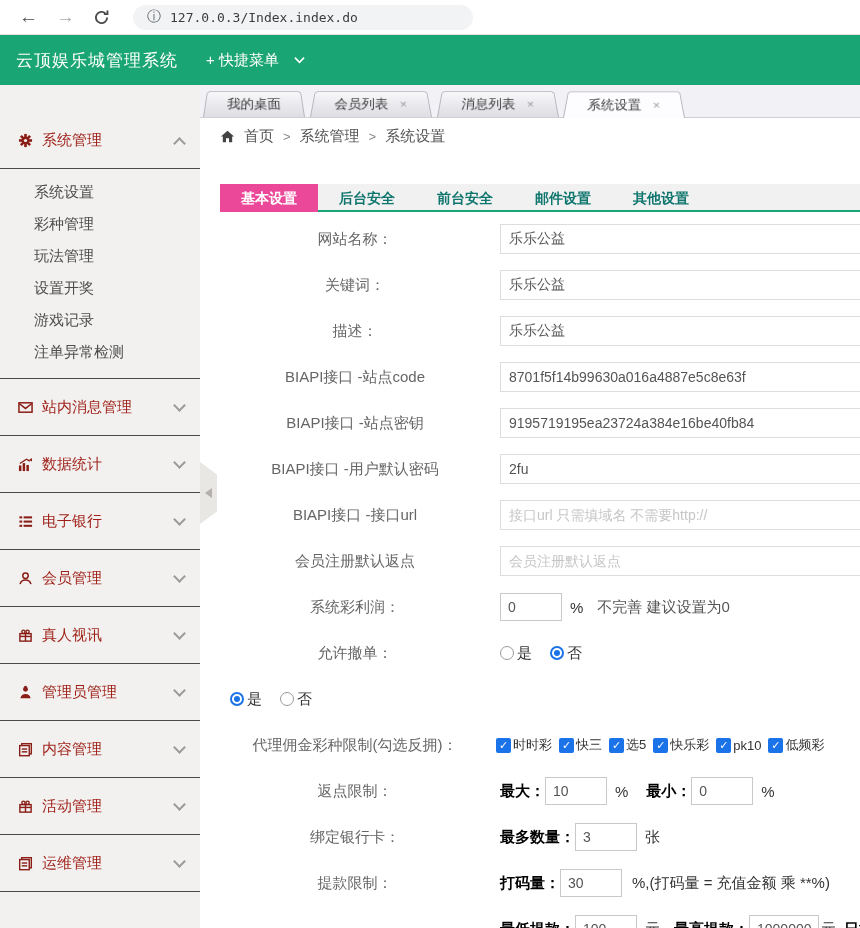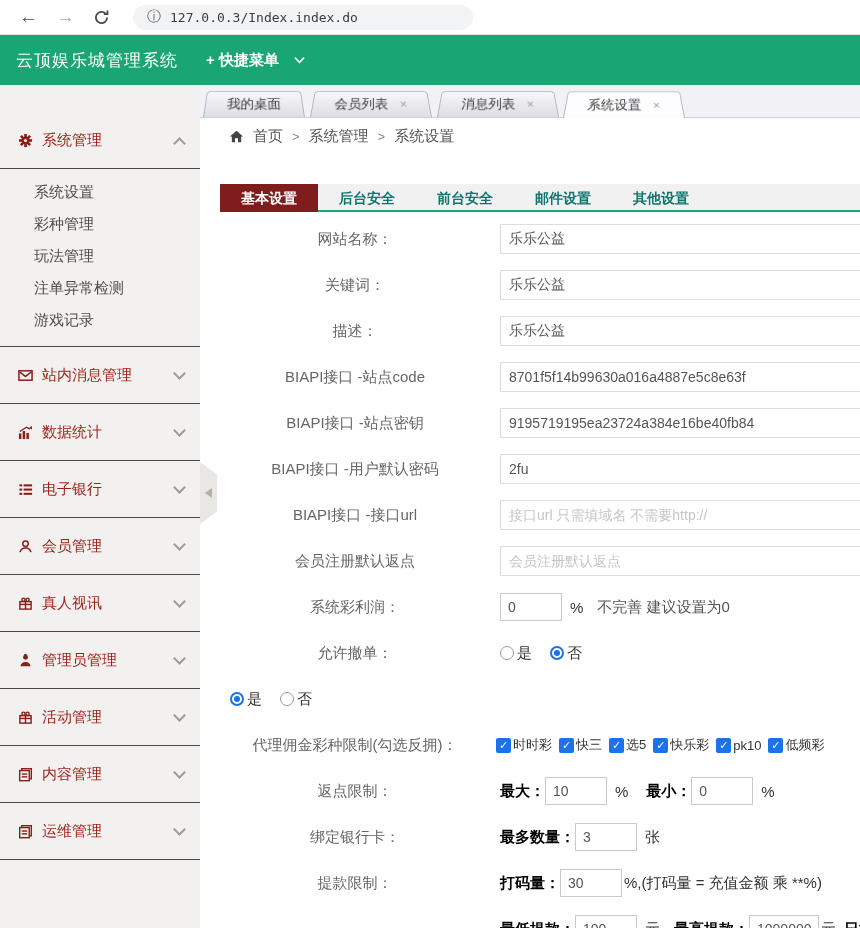--- a/index.html
+++ b/index.html
@@ -16,21 +16,21 @@
     height:25px; display:flex; align-items:center; padding:0 14px; min-width:340px; }
   .info-glyph { font-size:14px; color:#5f6368; margin-right:9px; }
   .url-text { font-family:"DejaVu Sans Mono","Liberation Mono",monospace;
     font-size:13px; color:#3c3c3c; }
 
   
   .appbar { height:50px; background:#1aa574; display:flex; align-items:center;
     padding:0 16px; box-shadow:0 1px 2px rgba(0,0,0,.15); }
   .app-title { color:#fff; font-size:17px; letter-spacing:1px; }
   .quickmenu { color:#fff; font-size:15px; margin-left:28px; display:flex;
-    align-items:center; gap:15px; cursor:pointer;font-weight:bold; }
+    align-items:center; gap:15px; cursor:pointer; }
 
   
   .main { display:flex; height:843px; }
   .sidebar { width:200px; background:#f2f1ef; padding-top:28px; flex:none; }
   .content { flex:1; background:#fff; position:relative; overflow:hidden; }
 
   
   .section { border-bottom:1px solid #4a4a4a; }
   .sec-head { height:56px; display:flex; align-items:center; padding:0 16px 0 18px;
     cursor:pointer; }
@@ -56,33 +56,33 @@
     display:flex; align-items:flex-end; padding-left:3px; }
   .wtab { height:28px; line-height:27px; padding:0 22px; margin-right:5px;
     background:linear-gradient(#f8f8fa,#dddde3); border:1px solid #b5b5bd;
     border-bottom:none; border-radius:4px 4px 0 0; font-size:14px; color:#3c3c3c;
     transform:perspective(9px) rotateX(1.6deg); transform-origin:bottom;
     display:flex; align-items:center; cursor:pointer; }
   .wtab .x { color:#9a9aa2; font-size:13px; margin-left:12px; cursor:pointer; }
   .wtab.active { background:#fdfdff; margin-bottom:-1px; height:29px; }
 
   
-  .crumbs { height:37px; display:flex; align-items:center; padding-left:29px;
+  .crumbs { height:37px; display:flex; align-items:center; padding-left:20px;
     font-size:15px; color:#555; gap:9px; }
   .crumbs svg { width:15px; height:15px; }
   .crumb { cursor:pointer; }
   .crumb-sep { color:#888; font-size:13px; }
 
   
   .settings { padding-left:20px; margin-top:29px; }
   .stabs { background:#f1f1f1; border-bottom:2px solid #1aa574; height:28px;
     display:flex; width:668px; }
   .stab { height:28px; line-height:28px; padding:0 21px; font-size:14px;
     font-weight:bold; color:#0f766e; cursor:pointer; }
-  .stab.active { background:#7f1d1d; color:#fff; }
+  .stab.active { background:#ec4899; color:#fff; }
 
   
   .form { padding-top:4px; }
   .frow { height:46px; display:flex; align-items:center; }
   .flabel { width:270px; text-align:center; padding-right:0; color:#666;
     font-size:15px; flex:none; }
   .ctrl { margin-left:10px; display:flex; align-items:center; }
   .tinput { width:420px; height:30px; border:1px solid #ddd; padding:0 8px;
     font-size:14px; color:#555; font-family:inherit; outline:none; flex:none; }
   .tinput::placeholder { color:#c6c6c6; }
@@ -150,22 +150,23 @@
             </g>
             <circle cx="8" cy="8" r="1.7" fill="#f2f1ef"></circle>
         </svg>
         <span class="sec-label">系统管理</span>
         <span class="chev up"></span>
       </div>
       <div class="submenu">
         <div class="subitem">系统设置</div>
         <div class="subitem">彩种管理</div>
         <div class="subitem">玩法管理</div>
+        <div class="subitem">设置开奖</div>
+        <div class="subitem">游戏记录</div>
         <div class="subitem">注单异常检测</div>
-        <div class="subitem">游戏记录</div>
       </div>
     </div>
 
     <div class="section">
       <div class="sec-head">
         <svg viewBox="0 0 16 16" fill="none" stroke="#8a1d16" stroke-width="1.6">
           <rect x="1" y="3" width="14" height="10"></rect>
             <path d="M1.5 4l6.5 5 6.5-5"></path>
         </svg>
         <span class="sec-label">站内消息管理</span>
@@ -235,40 +236,40 @@
             <rect x="6.7" y="1" width="2.6" height="1.6"></rect>
         </svg>
         <span class="sec-label">管理员管理</span>
         <span class="chev"></span>
       </div>
     </div>
 
     <div class="section">
       <div class="sec-head">
         <svg viewBox="0 0 16 16" fill="none" stroke="#8a1d16" stroke-width="1.5">
+          <rect x="4" y="1.8" width="10.2" height="10.8"></rect>
+            <rect x="1.8" y="3.8" width="10.2" height="10.8" fill="#f2f1ef"></rect>
+          <line x1="4" y1="7.5" x2="9.8" y2="7.5"></line>
+            <line x1="4" y1="10.5" x2="9.8" y2="10.5"></line>
+        </svg>
+        <span class="sec-label">内容管理</span>
+        <span class="chev"></span>
+      </div>
+    </div>
+
+    <div class="section">
+      <div class="sec-head">
+        <svg viewBox="0 0 16 16" fill="none" stroke="#8a1d16" stroke-width="1.5">
           <rect x="2" y="6" width="12" height="8"></rect>
             <line x1="8" y1="6" x2="8" y2="14"></line>
             <line x1="2" y1="9" x2="14" y2="9"></line>
           <circle cx="5.8" cy="4" r="1.7"></circle>
             <circle cx="10.2" cy="4" r="1.7"></circle>
         </svg>
         <span class="sec-label">活动管理</span>
-        <span class="chev"></span>
-      </div>
-    </div>
-
-    <div class="section">
-      <div class="sec-head">
-        <svg viewBox="0 0 16 16" fill="none" stroke="#8a1d16" stroke-width="1.5">
-          <rect x="4" y="1.8" width="10.2" height="10.8"></rect>
-            <rect x="1.8" y="3.8" width="10.2" height="10.8" fill="#f2f1ef"></rect>
-          <line x1="4" y1="7.5" x2="9.8" y2="7.5"></line>
-            <line x1="4" y1="10.5" x2="9.8" y2="10.5"></line>
-        </svg>
-        <span class="sec-label">内容管理</span>
         <span class="chev"></span>
       </div>
     </div>
 
     <div class="section">
       <div class="sec-head">
         <svg viewBox="0 0 16 16" fill="none" stroke="#8a1d16" stroke-width="1.5">
           <rect x="4" y="1.8" width="10.2" height="10.8"></rect>
             <rect x="1.8" y="3.8" width="10.2" height="10.8" fill="#f2f1ef"></rect>
           <line x1="4" y1="7.5" x2="9.8" y2="7.5"></line>
@@ -449,21 +450,21 @@
             <input class="sinput" type="text" value="3" style="">
             <span class="unit" style="margin-left:8px">张</span>
           </div>
         </div>
 
         <div class="frow">
           <label class="flabel">提款限制：</label>
           <div class="ctrl">
             <span class="mini">打码量：</span>
             <input class="sinput" type="text" value="30" style="">
-            <span class="unit" style="margin-left:2px">%,(打码量 = 充值金额 乘 **%)</span>
+            <span class="unit" style="margin-left:10px">%,(打码量 = 充值金额 乘 **%)</span>
           </div>
         </div>
 
         <div class="frow">
           <label class="flabel"></label>
           <div class="ctrl">
             <span class="mini">最低提款：</span>
             <input class="sinput" type="text" value="100" style="">
             <span class="unit" style="margin-left:8px">元</span>
             <span class="mini" style="margin-left:10px">最高提款：</span>

